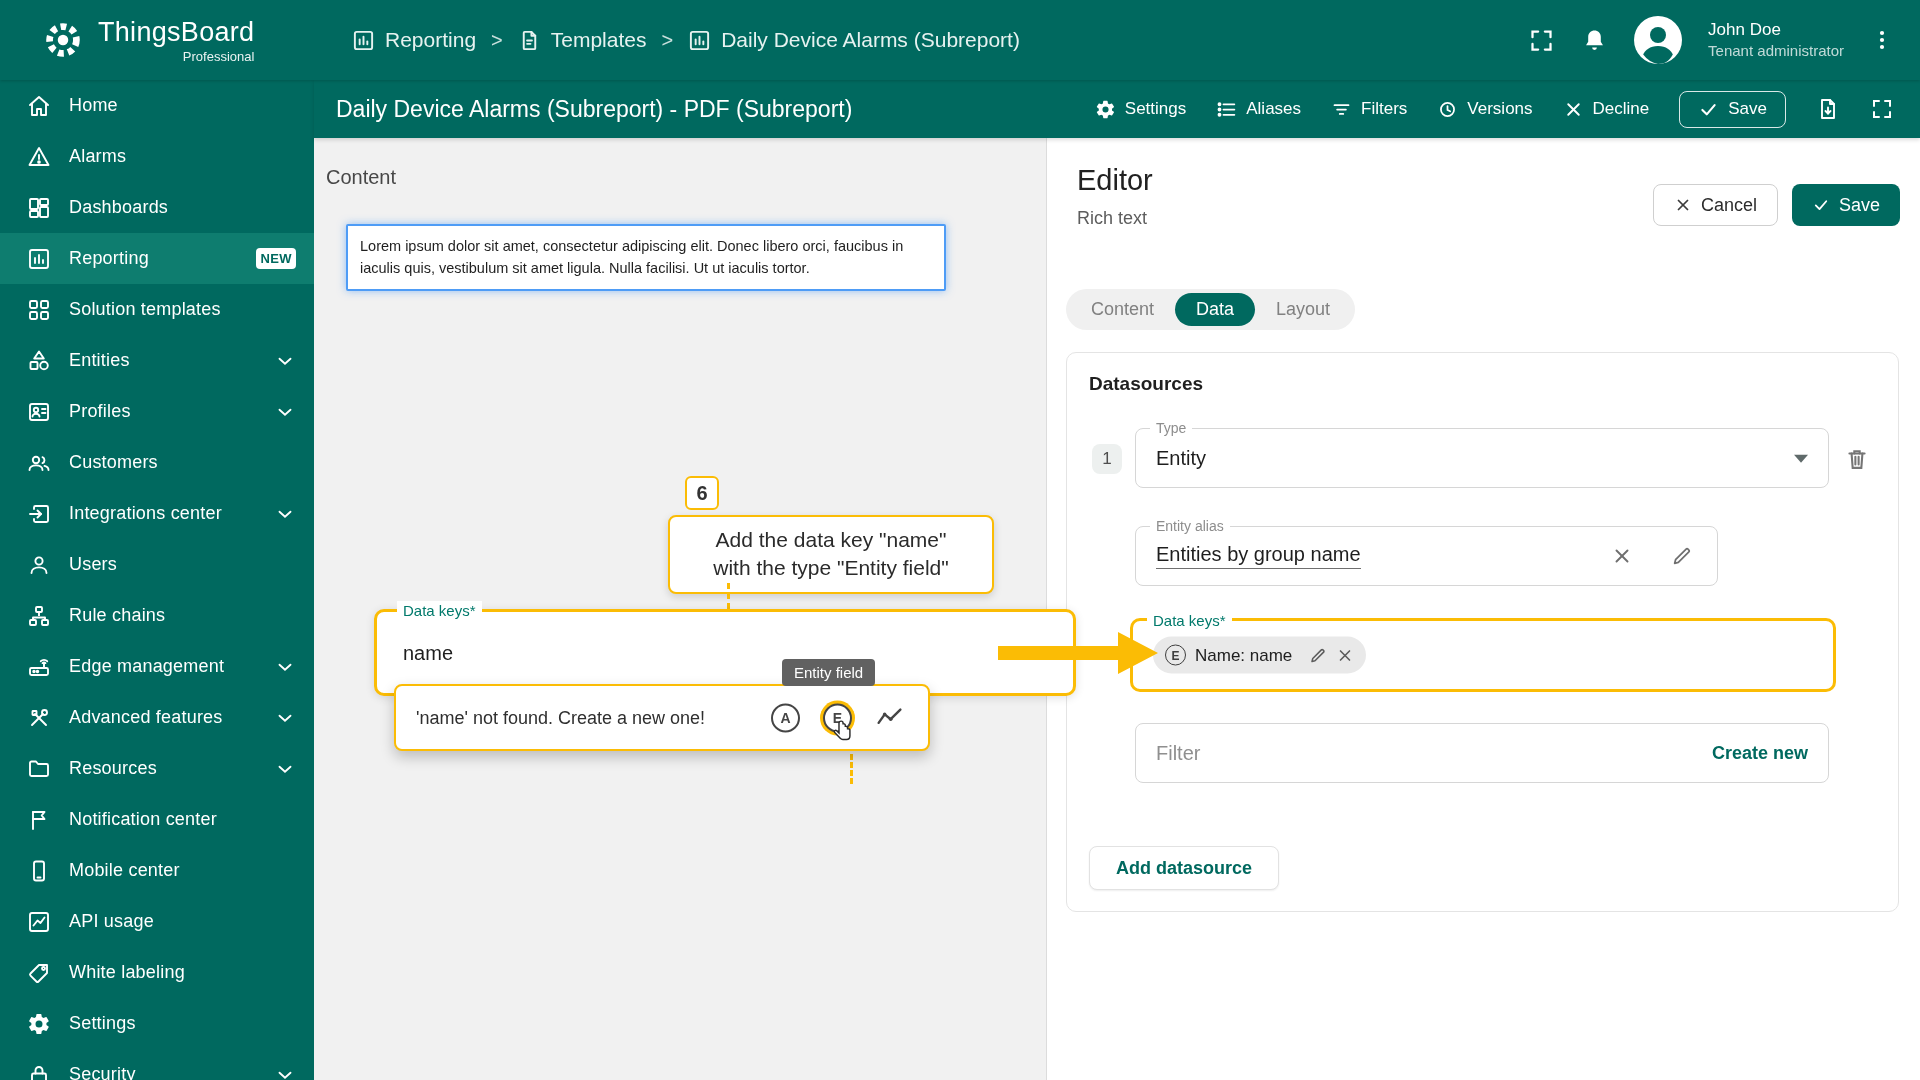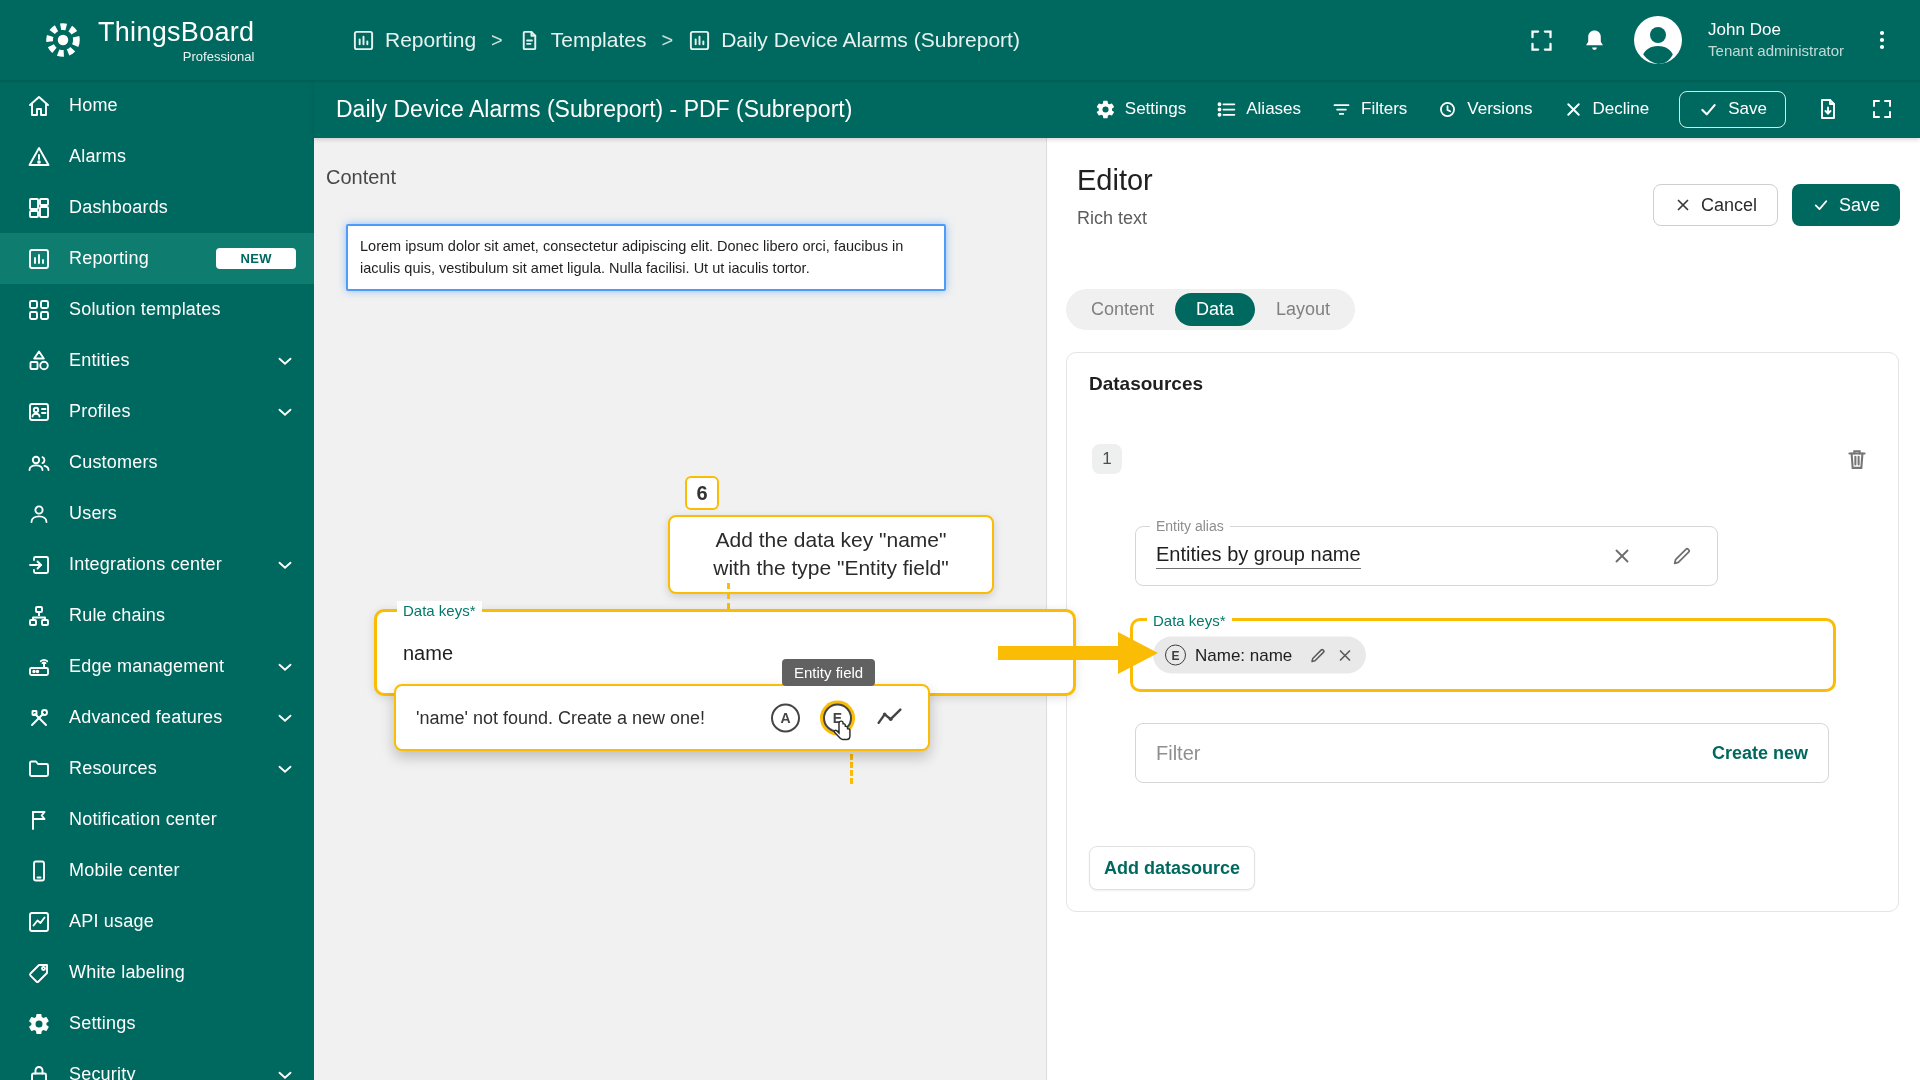--- a/index.html
+++ b/index.html
@@ -31,21 +31,21 @@
   .sidebar { position:absolute; top:80px; left:0; width:314px; height:1000px; background:var(--green);
              overflow:hidden; z-index:20; }
   .nav-item { display:flex; align-items:center; height:51px; padding:0 18px 0 27px; color:#fff;
               font-size:18px; cursor:pointer; }
   .nav-item.active { background:var(--green-active); }
   .nav-icon { width:24px; height:24px; flex:none; margin-right:18px; }
   .nav-icon svg { width:24px; height:24px; display:block; }
   .nav-label { white-space:nowrap; letter-spacing:.2px; }
   .nav-chevron { margin-left:auto; width:22px; height:22px; }
   .nav-badge { margin-left:auto; background:#fff; color:var(--green); font-size:13px; font-weight:700;
-               padding:3px 24px; border-radius:4px; letter-spacing:.4px; }
+               padding:3px 4px; border-radius:4px; letter-spacing:.4px; }
 
   
   .toolbar { position:absolute; top:80px; left:314px; right:0; height:58px; background:var(--green);
              display:flex; align-items:center; color:#fff; padding:0 26px 0 22px; z-index:25;
              box-shadow:0 2px 4px rgba(0,0,0,.14); }
   .toolbar-title { font-size:23px; font-weight:500; white-space:nowrap; }
   .toolbar-actions { margin-left:auto; display:flex; align-items:center; gap:30px; }
   .tb-btn { display:flex; align-items:center; gap:9px; font-size:17px; cursor:pointer; white-space:nowrap; }
   .tb-btn svg { width:21px; height:21px; }
   .tb-save { border:1px solid rgba(255,255,255,.85); border-radius:8px; padding:7px 18px; }
@@ -101,21 +101,21 @@
   .create-new { position:absolute; right:20px; top:50%; transform:translateY(-50%); font-size:18px;
                 font-weight:700; color:var(--green); cursor:pointer; }
   .chip { position:absolute; left:20px; top:50%; transform:translateY(-50%); height:37px; background:#e9e9e9;
           border-radius:19px; display:flex; align-items:center; gap:9px; padding:0 12px; }
   .chip-e { width:21px; height:21px; border-radius:50%; border:1.6px solid #3f3f3f; color:#3f3f3f;
             font-size:12px; font-weight:700; display:flex; align-items:center; justify-content:center; }
   .chip-text { font-size:17px; font-weight:500; color:#202020; white-space:nowrap; }
   .chip-icon { width:18px; height:18px; cursor:pointer; }
   .chip-icon.pencil { margin-left:8px; }
   .add-ds { position:absolute; left:22px; top:493px; height:44px; display:inline-flex; align-items:center;
-            padding:0 14px; background:#fff; border:1px solid #e2e2e2; border-radius:8px; color:var(--green);
+            padding:0 26px; background:#fff; border:1px solid #e2e2e2; border-radius:8px; color:var(--green);
             font-size:18px; font-weight:700; cursor:pointer; box-shadow:0 1px 2px rgba(0,0,0,.07);text-align:center; }
 
   
   .ov-step { position:absolute; left:685px; top:476px; width:34px; height:34px; background:#fff;
              border:2px solid var(--amber); border-radius:6px; display:flex; align-items:center;
              justify-content:center; font-size:20px; font-weight:700; color:#333; z-index:40; }
   .ov-callout { position:absolute; left:668px; top:515px; width:326px; background:#fff;
                 border:2px solid var(--amber); border-radius:8px; padding:9px 12px; text-align:center;
                 font-size:21px; line-height:1.35; color:#2b2b2b; z-index:40;
                 box-shadow:0 3px 8px rgba(0,0,0,.15); }
@@ -307,39 +307,39 @@
             <circle cx="9" cy="9" r="3.2"></circle>
             <path d="M2.5 19c0-3 3-4.6 6.5-4.6s6.5 1.6 6.5 4.6"></path>
             <path d="M15.5 6.2a3.2 3.2 0 0 1 0 5.9"></path>
             <path d="M17.5 14.9c2.4.6 4 1.9 4 4.1"></path>
           </svg>
         </span>
       <span class="nav-label">Customers</span>
     </div>
     <div class="nav-item">
       <span class="nav-icon">
-          <svg viewBox="0 0 24 24" fill="none" stroke="#fff" stroke-width="1.9" stroke-linecap="round">
-            <circle cx="12" cy="8" r="3.6"></circle>
-            <path d="M4.5 20c0-3.6 3.4-5.6 7.5-5.6s7.5 2 7.5 5.6"></path>
-          </svg>
-        </span>
-      <span class="nav-label">Users</span>
-    </div>
-    <div class="nav-item">
-      <span class="nav-icon">
           <svg viewBox="0 0 24 24" fill="none" stroke="#fff" stroke-width="1.9" stroke-linecap="round" stroke-linejoin="round">
             <path d="M3 12h11"></path>
             <path d="M10.5 8.5 14 12l-3.5 3.5"></path>
             <path d="M7 7V5.5A1.5 1.5 0 0 1 8.5 4h11A1.5 1.5 0 0 1 21 5.5v13a1.5 1.5 0 0 1-1.5 1.5h-11A1.5 1.5 0 0 1 7 18.5V17"></path>
           </svg>
         </span>
       <span class="nav-label">Integrations center</span>
       <svg class="nav-chevron" viewBox="0 0 24 24" fill="none" stroke="#fff" stroke-width="2" stroke-linecap="round">
           <polyline points="6 9.5 12 15 18 9.5"></polyline>
         </svg>
+    </div>
+    <div class="nav-item">
+      <span class="nav-icon">
+          <svg viewBox="0 0 24 24" fill="none" stroke="#fff" stroke-width="1.9" stroke-linecap="round">
+            <circle cx="12" cy="8" r="3.6"></circle>
+            <path d="M4.5 20c0-3.6 3.4-5.6 7.5-5.6s7.5 2 7.5 5.6"></path>
+          </svg>
+        </span>
+      <span class="nav-label">Users</span>
     </div>
     <div class="nav-item">
       <span class="nav-icon">
           <svg viewBox="0 0 24 24" fill="none" stroke="#fff" stroke-width="1.9" stroke-linejoin="round">
             <rect x="9" y="3" width="6" height="5" rx="1"></rect>
             <rect x="3" y="16" width="6" height="5" rx="1"></rect>
             <rect x="15" y="16" width="6" height="5" rx="1"></rect>
             <path d="M12 8v4M6 16v-2.5h12V16"></path>
           </svg>
         </span>
@@ -536,20 +536,25 @@
     <div class="tabs">
       <div class="tab">Content</div>
       <div class="tab active">Data</div>
       <div class="tab">Layout</div>
     </div>
 
     <div class="ds-card">
       <div class="ds-heading">Datasources</div>
       <div class="ds-index">1</div>
 
+      <div class="mfield fld-type">
+        <span class="flabel">Type</span>
+        <span class="fvalue">Entity</span>
+        <span class="caret"></span>
+      </div>
       <svg class="trash-btn" viewBox="0 0 24 24" fill="none" stroke="#757575" stroke-width="1.9" stroke-linecap="round">
           <path d="M5 7h14"></path>
           <path d="M9.5 7V4.8h5V7"></path>
           <path d="M7 7l1 13.2h8L17 7"></path>
           <line x1="10.5" y1="10" x2="10.5" y2="17"></line>
           <line x1="13.5" y1="10" x2="13.5" y2="17"></line>
         </svg>
 
       <div class="mfield fld-alias">
         <span class="flabel">Entity alias</span>

